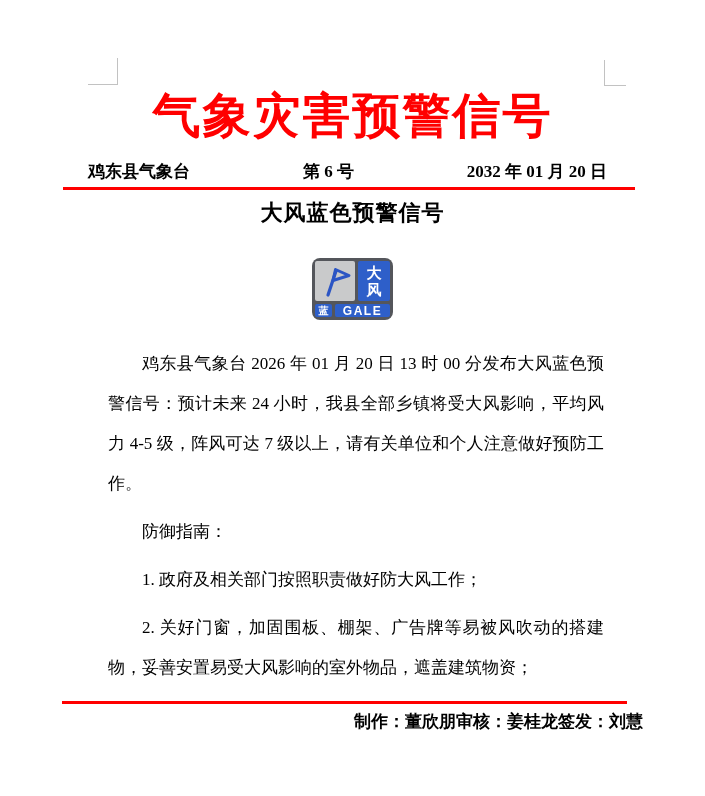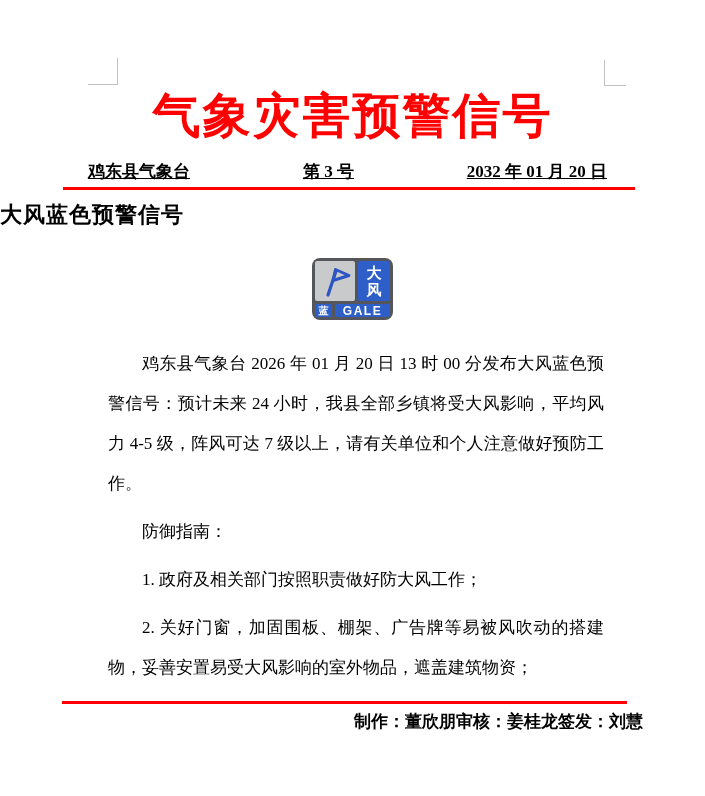--- a/index.html
+++ b/index.html
@@ -13,29 +13,29 @@
     border-right:1px solid #c2c2c2; border-bottom:1px solid #c2c2c2; }
   .mark-tr { position:absolute; left:604px; top:60px; width:21px; height:25px;
     border-left:1px solid #c2c2c2; border-bottom:1px solid #c2c2c2; }
 
   .doc-title {
     margin:86px 0 0; text-align:center; color:#ff0000;
     font-size:48px; font-weight:bold; line-height:60px; letter-spacing:2px;
   }
   .header-row {
     display:flex; justify-content:space-between; align-items:flex-end;
-    margin:14px 98px 0 88px; font-size:17px; font-weight:bold; line-height:24px;text-decoration:underline;
+    margin:14px 98px 0 88px; font-size:17px; font-weight:bold; line-height:24px;
   }
   .red-rule { height:3px; background:#ff0000; }
   .rule-top { margin:3px 70px 0 63px; }
   .rule-bottom { margin:13px 78px 0 62px; }
 
   .subtitle {
-    margin:10px 0 0; font-size:22px; font-weight:bold;
-    line-height:30px; letter-spacing:1px;
+    margin:10px 0 0; text-align:center; font-size:22px; font-weight:bold;
+    line-height:30px; letter-spacing:1px;font-family:Liberation Mono, monospace;
   }
 
   
   .warn-icon {
     width:81px; height:62px; margin:28px auto 0; box-sizing:border-box;
     background:#54565b; border-radius:8px; padding:3px;
     display:grid; grid-template-columns:40px 32px; grid-template-rows:40px 13px; gap:3px;
   }
   .wi-flag-cell { background:#c9cacb; border-radius:2px;
     display:flex; align-items:center; justify-content:center; }
@@ -68,21 +68,21 @@
 
 <div class="page">
 
   <div class="mark-tl"></div>
   <div class="mark-tr"></div>
 
   <h1 class="doc-title">气象灾害预警信号</h1>
 
   <div class="header-row">
     <span>鸡东县气象台</span>
-    <span>第 3 号</span>
+    <span>第 6 号</span>
     <span>2032 年 01 月 20 日</span>
   </div>
 
   <div class="red-rule rule-top"></div>
 
   <h2 class="subtitle">大风蓝色预警信号</h2>
 
   <div class="warn-icon">
     <div class="wi-flag-cell">
       <svg width="34" height="34" viewBox="0 0 34 34" aria-hidden="true">

